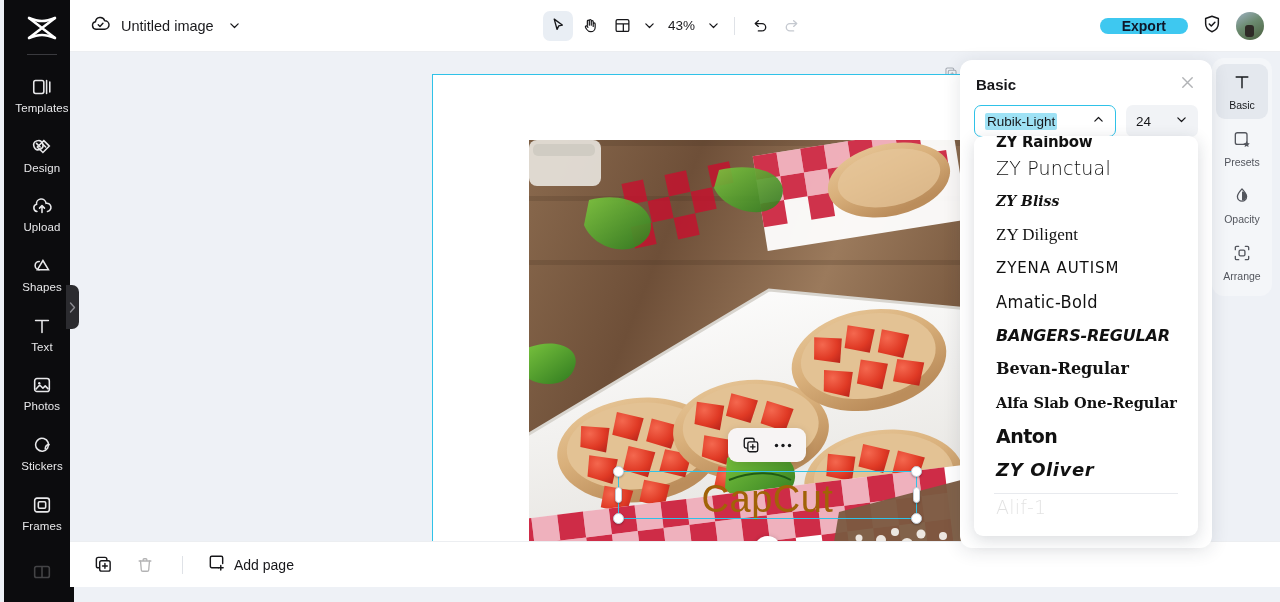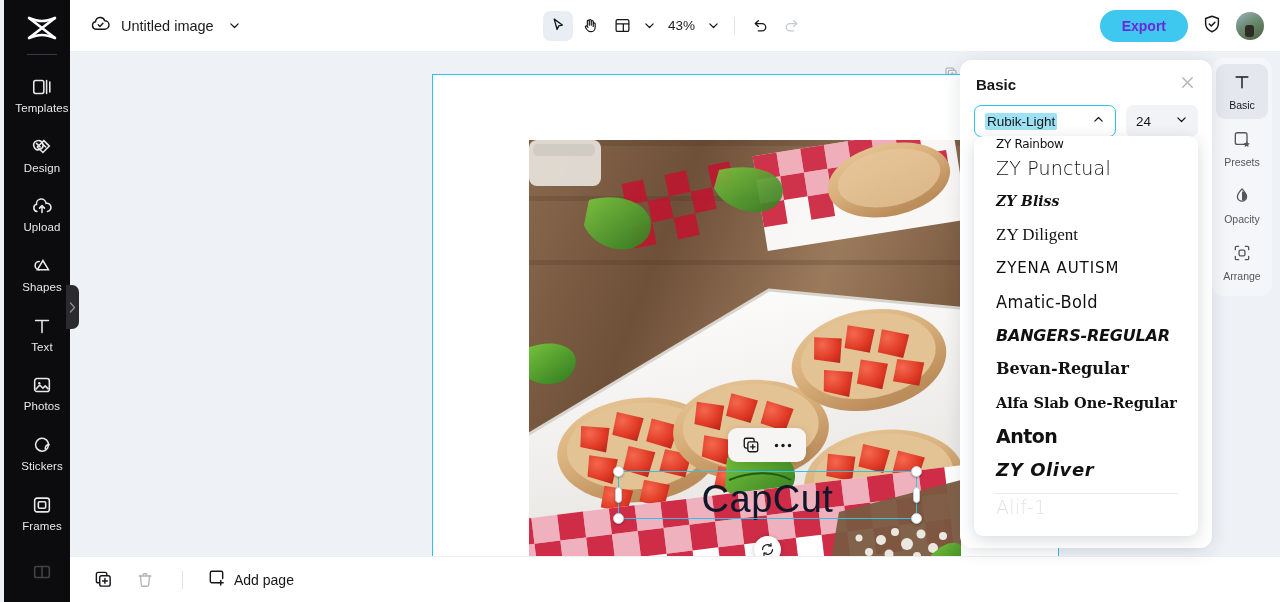--- a/index.html
+++ b/index.html
@@ -55,22 +55,22 @@
     cursor: pointer; border: none; background: transparent;
   }
   .tbtn.active { background: #e9eef4; }
   .chev { padding: 0 4px; cursor: pointer; display: flex; align-items: center; }
   .zoomval { font-size: 13.5px; color: #1a1a1d; padding: 0 6px; min-width: 34px; text-align: center; }
   .divider-v { width: 1px; height: 18px; background: #dfe2e7; margin: 0 8px; }
   .tb-right {
     position: absolute; right: 16px; display: flex; align-items: center; gap: 14px;
   }
   .export-btn {
-    background: #3ec8f0; color: #6d28d9; border: none; border-radius: 17px;
-    height: 32px; padding: 0 22px; font-size: 14px; font-weight: bold;
+    background: #3ec8f0; color: #0f172a; border: none; border-radius: 17px;
+    height: 16px; padding: 0 22px; font-size: 14px; font-weight: bold;
     cursor: pointer; font-family: "Liberation Sans", sans-serif;
   }
   .avatar {
     width: 28px; height: 28px; border-radius: 50%;
     background: linear-gradient(150deg,#9fb2c4 0%,#6b8a6f 45%,#4a5f3e 100%);
     overflow: hidden; position: relative; cursor: pointer;
   }
   .avatar::after {
     content: ""; position: absolute; left: 9px; top: 13px;
     width: 9px; height: 12px; border-radius: 3px;
@@ -115,40 +115,40 @@
   .handle.bl { left: -6px; bottom: -6px; }
   .handle.br { right: -6px; bottom: -6px; }
   .handle.ml, .handle.mr {
     width: 7px; height: 16px; border-radius: 4px; top: 50%; margin-top: -8px;
   }
   .handle.ml { left: -4px; }
   .handle.mr { right: -4px; }
   .capcut-text {
     position: absolute; left: 548px; top: 419px; width: 299px; height: 56px;
     display: flex; align-items: center; justify-content: center;
-    color: #0f172a; font-size: 38px; font-family: "Liberation Sans", sans-serif;
+    color: #a16207; font-size: 38px; font-family: "Liberation Sans", sans-serif;
     font-weight: 300; letter-spacing: .5px; pointer-events: none;
   }
   .float-toolbar {
     position: absolute; left: 658px; top: 376px;
     height: 34px; background: #f7f4f4; border-radius: 9px;
     display: flex; align-items: center; gap: 14px; padding: 0 14px;
     box-shadow: 0 2px 8px rgba(0,0,0,.13);
   }
   .float-toolbar .fi { cursor: pointer; display: flex; align-items: center; }
   .rotate-handle {
     position: absolute; left: 684px; top: 484px;
     width: 27px; height: 27px; border-radius: 50%;
     background: #fff; box-shadow: 0 1px 5px rgba(0,0,0,.25);
     display: flex; align-items: center; justify-content: center; cursor: pointer;
   }
 
   
   .bottombar {
-    position: absolute; left: 70px; bottom: 0; right: 0; height: 46px;
+    position: absolute; left: 70px; bottom: 15px; right: 0; height: 46px;
     background: #ffffff; border-top: 1px solid #eceef1;
     display: flex; align-items: center;
   }
   .bb-left { display: flex; align-items: center; gap: 16px; padding-left: 20px; }
   .bb-right { position: absolute; right: 14px; display: flex; align-items: center; gap: 4px; }
   .add-page { display: flex; align-items: center; gap: 8px; cursor: pointer; }
   .add-page-lbl { font-size: 14px; color: #17171a; }
   .pagenum { font-size: 13px; color: #3a3a40; padding: 0 10px; }
   .icon-btn { cursor: pointer; display: flex; align-items: center; justify-content: center; width: 26px; height: 26px; }
   .icon-btn.dim { opacity: .32; }
@@ -210,21 +210,21 @@
     height: 33.5px; display: flex; align-items: center;
     padding: 0 22px; cursor: pointer; color: #111;
     white-space: nowrap; overflow: hidden;
   }
   .fd-divider { height: 1px; background: #e8eaee; margin: 7px 20px 0 20px; }
   .fd-bottom-fade {
     height: 26px; display: flex; align-items: center; padding: 0 22px;
     color: #111; opacity: .12; overflow: hidden; white-space: nowrap;
   }
   
-  .f-zyrainbow { font-family: "DejaVu Sans", sans-serif; font-weight: normal; font-size: 12px; letter-spacing: -.3px; }
+  .f-zyrainbow { font-family: "DejaVu Sans", sans-serif; font-weight: bold; font-size: 15px; letter-spacing: -.3px; }
   .f-punctual { font-family: "DejaVu Sans", sans-serif; font-size: 19px; font-weight: 300; letter-spacing: .2px; }
   .f-bliss { font-family: "DejaVu Serif", serif; font-style: italic; font-weight: bold; font-size: 14px; }
   .f-diligent { font-family: "Liberation Serif", serif; font-size: 17px; }
   .f-zyena { font-family: "DejaVu Sans", sans-serif; font-weight: normal; font-size: 15px; letter-spacing: .9px; }
   .f-amatic { font-family: "DejaVu Sans", sans-serif; font-size: 18px; letter-spacing: .4px; font-stretch: condensed; }
   .f-bangers { font-family: "DejaVu Sans", sans-serif; font-weight: bold; font-style: italic; font-size: 16px; letter-spacing: -.2px; }
   .f-bevan { font-family: "DejaVu Serif", serif; font-weight: bold; font-size: 16px; }
   .f-alfaslab { font-family: "DejaVu Serif", serif; font-weight: bold; font-size: 14.5px; }
   .f-anton { font-family: "DejaVu Sans", sans-serif; font-weight: bold; font-size: 19px; letter-spacing: -.5px; }
   .f-zyoliver { font-family: "DejaVu Sans", sans-serif; font-weight: bold; font-style: italic; font-size: 18px; letter-spacing: .6px; }

